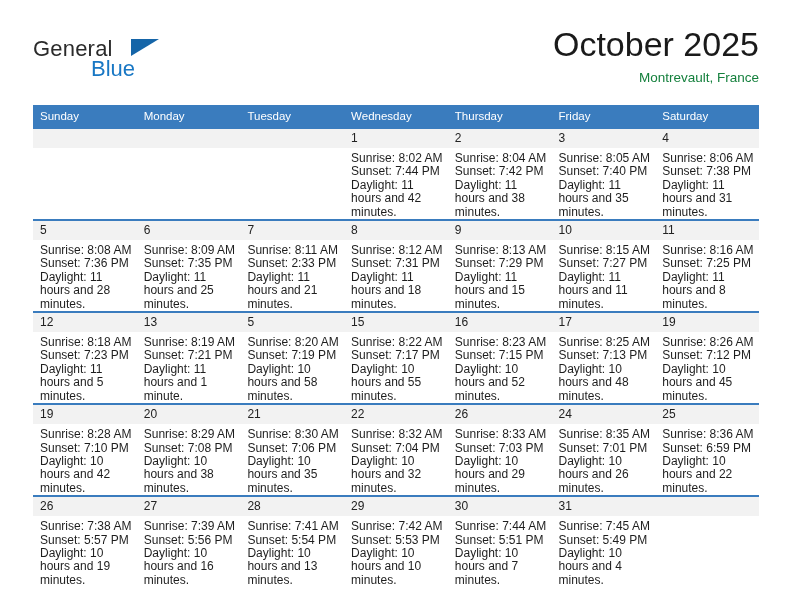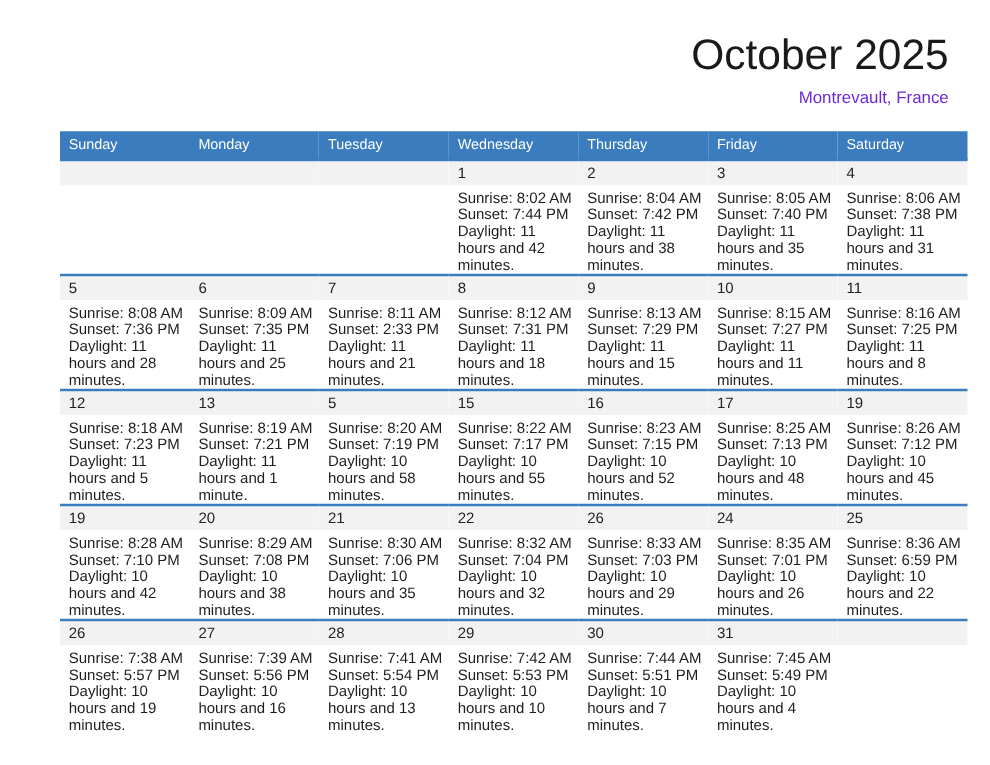--- a/index.html
+++ b/index.html
@@ -70,30 +70,30 @@
     text-align: right;
   }
   .cal-title {
     font-size: 34px;
     color: #1a1a1a;
     line-height: 32px;
     white-space: nowrap;
   }
   .cal-subtitle {
     font-size: 13.5px;
-    color: #6d28d9;
+    color: #15803d;
     line-height: 20px;
     margin-top: 8px;
     white-space: nowrap;
   }
 
   
   .calendar {
     position: absolute;
-    left: 48px;
+    left: 33px;
     top: 105px;
     width: 726px;
     border-collapse: collapse;
     table-layout: fixed;
   }
   .calendar th {
     background: #3a7cbe;
     color: #ffffff;
     font-weight: normal;
     font-size: 11.5px;
@@ -148,20 +148,25 @@
     background: #f2f2f2;
   }
 </style>
 </head>
 <body>
 
 <div class="page">
 
   <div class="header">
 
+    <div class="brand">
+      <span class="brand-line1">General</span>
+      <span class="brand-tri"></span>
+      <span class="brand-line2">Blue</span>
+    </div>
 
     <div class="titles">
       <div class="cal-title">October 2025</div>
       <div class="cal-subtitle">Montrevault, France</div>
     </div>
 
   </div>
 
   <table class="calendar">
     <thead>

